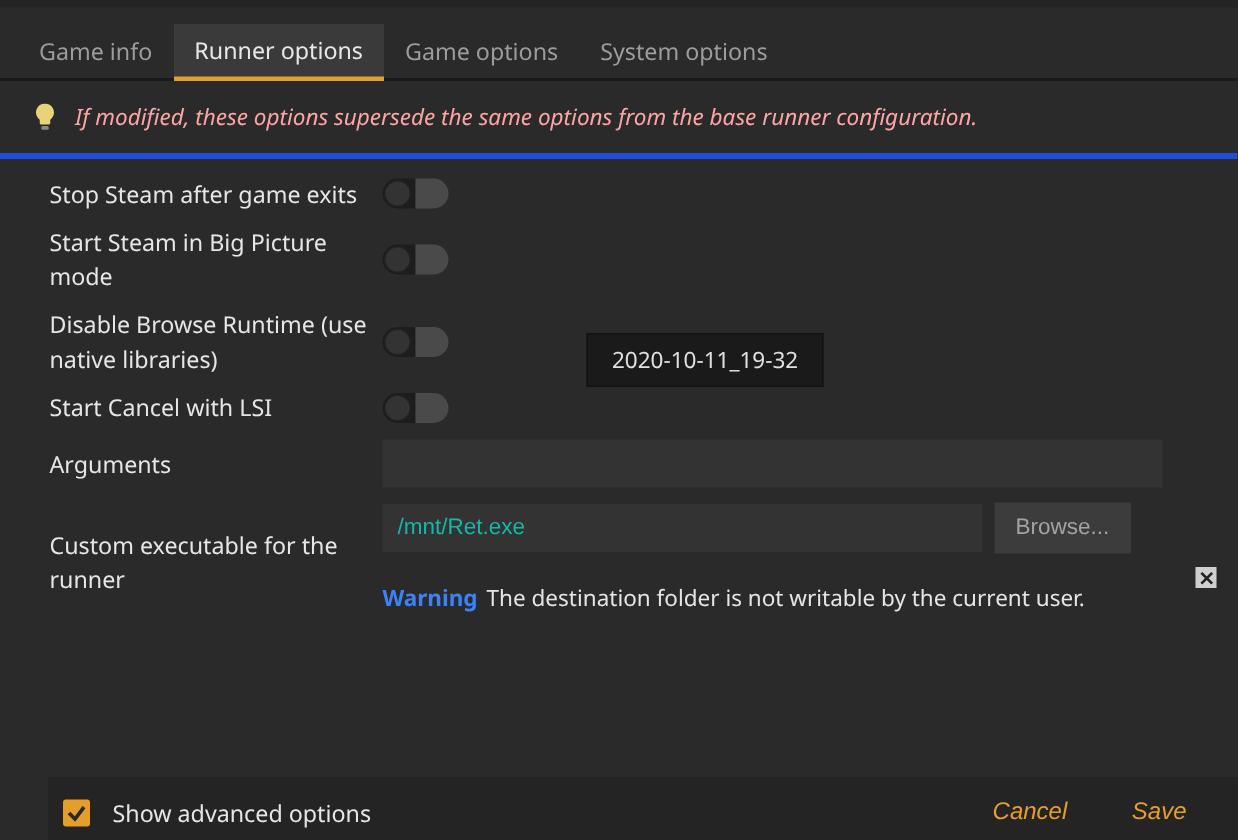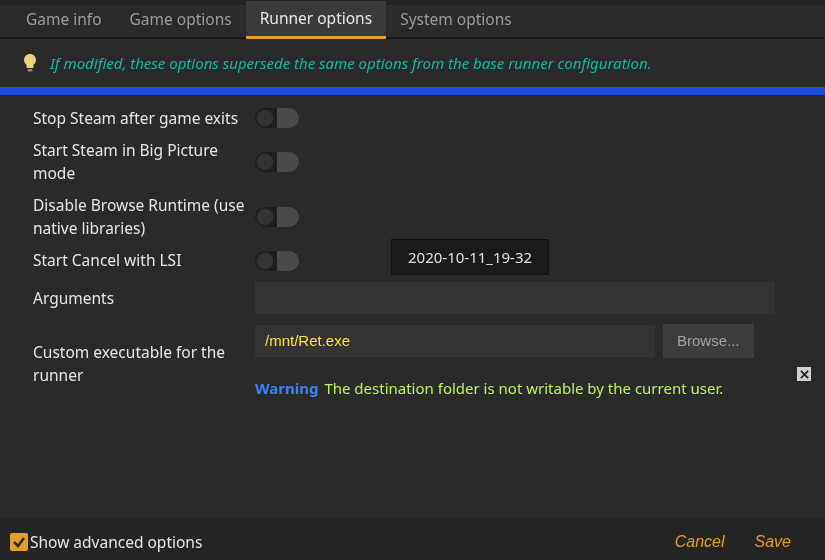--- a/index.html
+++ b/index.html
@@ -15,42 +15,43 @@
   }
   
   .top-bar { height: 5px; background: #242424; }
   
   .tabs {
     display: flex;
     align-items: flex-end;
     padding: 0 12px;
     height: 34px;
     border-bottom: 2px solid #1a1a1a;
+    margin-top: 15px;
   }
   .tab {
     padding: 6px 14px 7px;
     color: #9c9c9c;
     cursor: pointer;
     font-size: 15.5px;
   }
   .tab.active {
     background: #3a3a3a;
     color: #e8e8e8;
     border-bottom: 3px solid #e49f2a;
     margin-bottom: -2px;
   }
   
   .banner {
     display: flex;
     align-items: center;
     gap: 12px;
     padding: 14px 22px;
-    border-bottom: 8px solid #1d4ed8;
+    border-bottom: 4px solid #1d4ed8;
     font-style: italic;
-    color: #14b8a6;
+    color: #fca5a5;
   }
   .banner .bulb {
     width: 16px; height: 16px;
     display: flex; align-items: center; justify-content: center;
   }
   .banner .bulb svg { width: 14px; height: 18px; }
   
   .options {
     padding: 12px 20px 0 20px;
     position: relative;
@@ -104,28 +105,28 @@
     border: 1px solid #222;
   }
   
   .tooltip {
     position: absolute;
     background: #1a1a1a;
     color: #e0e0e0;
     padding: 7px 16px;
     font-size: 15px;
     left: 391px;
-    top: 144px;
+    top: 116px;
     border: 1px solid #111;
   }
   
   .text-input {
     background: #333333;
     border: none;
-    color: #fde047;
+    color: #14b8a6;
     padding: 7px 10px;
     font-size: 15px;
     height: 32px;
     outline: none;
   }
   .args-input { width: 520px; max-width: 100%; }
   .path-input { width: 400px; }
   .browse-btn {
     background: #3c3c3c;
     border: none;
@@ -136,42 +137,43 @@
     cursor: pointer;
   }
   .warning-line {
     display: flex;
     align-items: center;
     gap: 6px;
     margin-top: 12px;
     width: 100%;
   }
   .warning-line .warn-label { font-weight: 700; color: #3b82f6; }
-  .warning-line .warn-text { color: #bef264; }
+  .warning-line .warn-text { color: #e5e5e5; }
   .close-x {
     position: absolute;
     right: 14px;
     top: 272px;
     width: 14px; height: 14px;
     background: #cfcfcf;
     color: #222;
     display: flex; align-items: center; justify-content: center;
     font-size: 11px;
     font-weight: bold;
   }
   
   .flex-spacer { flex: 1; }
   
   .bottom {
     background: #242424;
     display: flex;
     align-items: center;
     padding: 8px 20px 2px 10px;
-    gap: 2px;
+    gap: 15px;
     height: 42px;
+    margin-left: 32px;
   }
   .checkbox {
     width: 18px; height: 18px;
     background: #e49f2a;
     border-radius: 2px;
     display: flex; align-items: center; justify-content: center;
     color: #2a2a2a;
   }
   .checkbox svg { width: 14px; height: 14px; }
   .adv-label { color: #e6e6e6; font-size: 15.5px; }
@@ -185,22 +187,22 @@
     font-style: italic;
   }
 </style>
 </head>
 <body>
 
 <div class="top-bar"></div>
 
 <div class="tabs">
   <div class="tab">Game info</div>
+  <div class="tab active">Runner options</div>
   <div class="tab">Game options</div>
-  <div class="tab active">Runner options</div>
   <div class="tab">System options</div>
 </div>
 
 <div class="banner">
   <span class="bulb">
     <svg viewBox="0 0 14 18">
         <path d="M7 0C3.7 0 1 2.6 1 6c0 2 1 3.7 2.5 4.8V13c0 .6.4 1 1 1h5c.6 0 1-.4 1-1v-2.2C12 9.7 13 8 13 6c0-3.4-2.7-6-6-6z" fill="#e8d27a"></path>
         <rect x="4.5" y="15" width="5" height="2.5" rx="1" fill="#888"></rect>
       </svg>
   </span>

